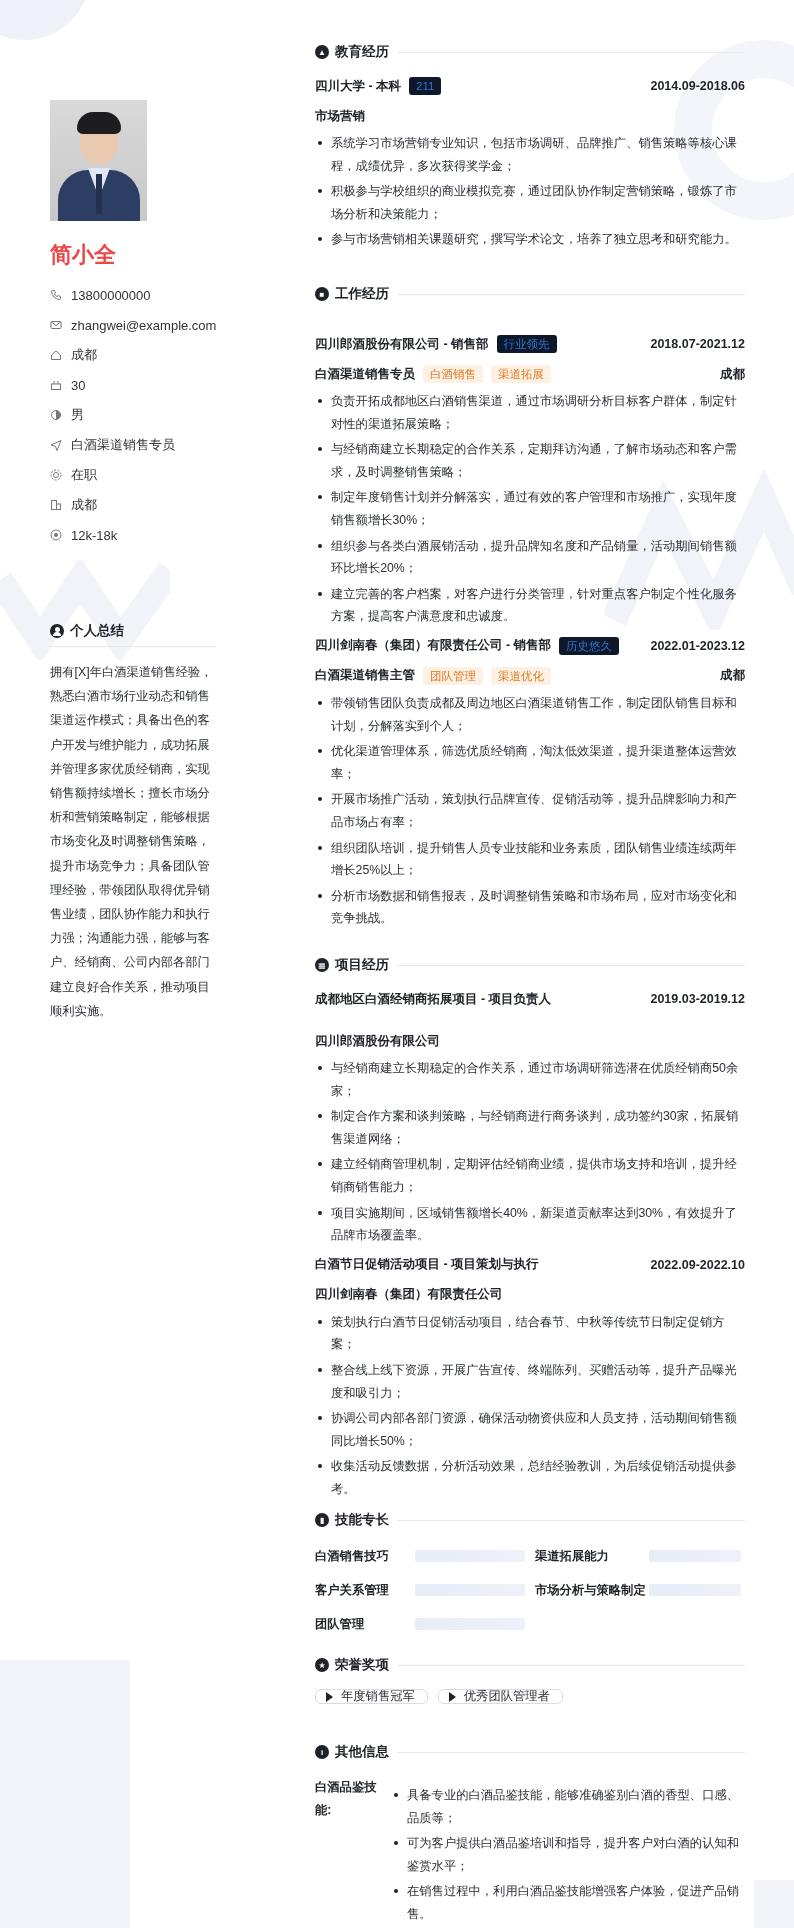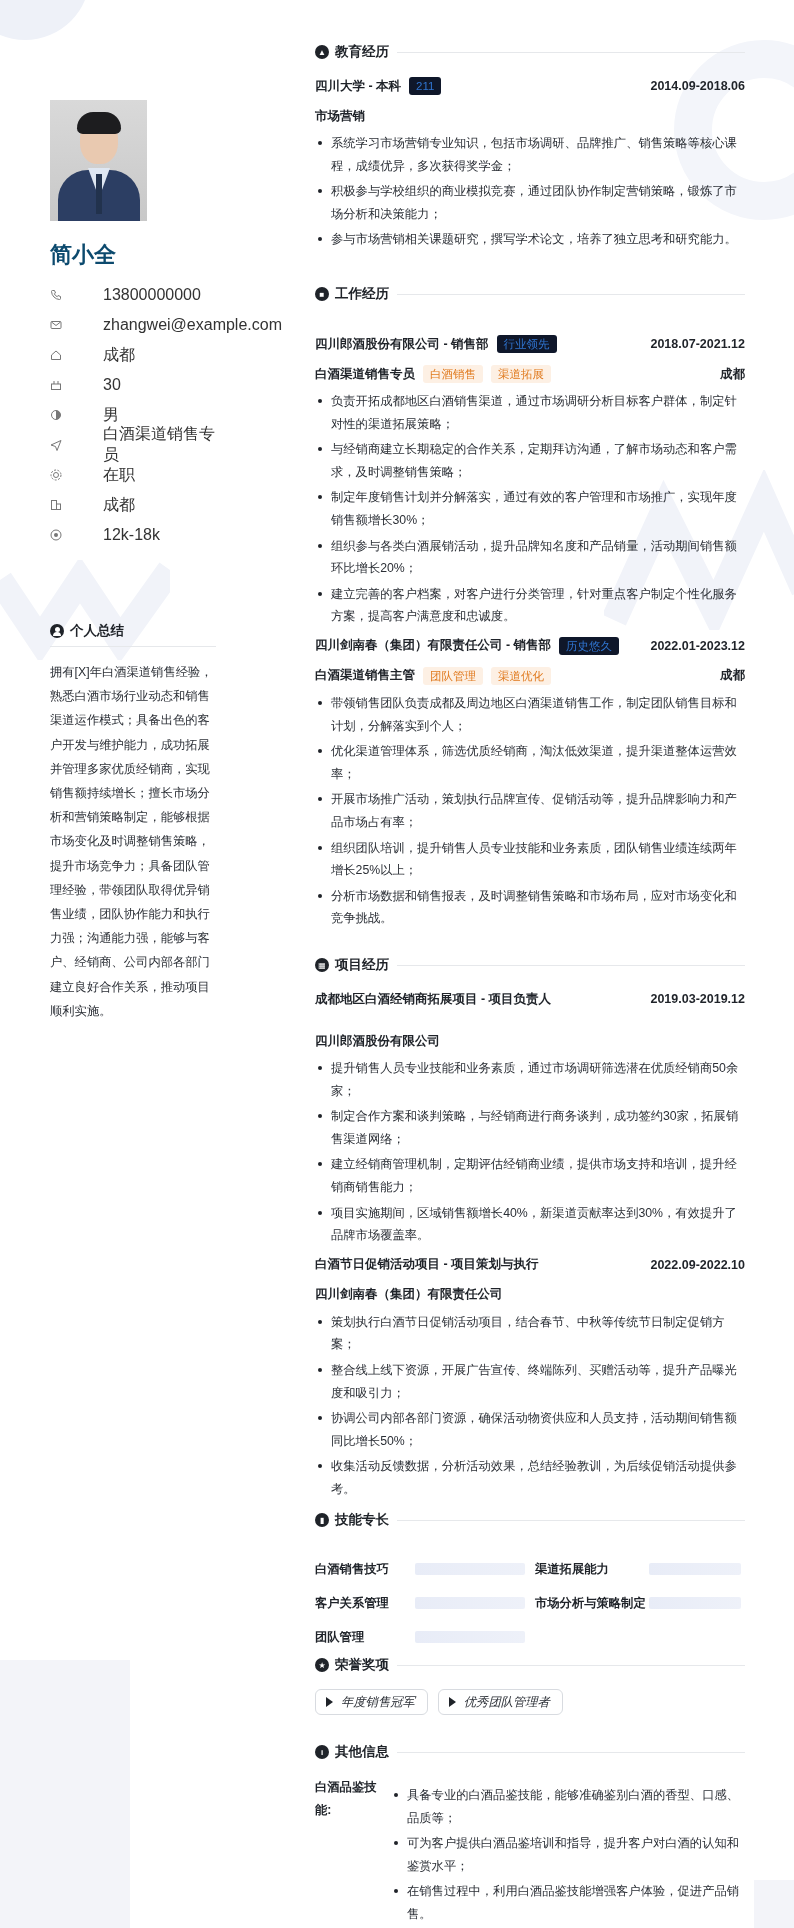--- a/index.html
+++ b/index.html
@@ -14,23 +14,23 @@
   .bg-zig-right { right: 0; top: 470px; width: 190px; height: 160px; }
   .bg-block-bl { left: 0; top: 1660px; width: 130px; height: 268px; background: #f3f4f9; }
   .bg-block-br { right: 0; top: 1880px; width: 40px; height: 48px; background: #f3f4f9; }
   .photo { position: absolute; left: 50px; top: 100px; width: 97px; height: 121px; background: linear-gradient(180deg,#d9d9d9 0%,#c8c8c8 100%); overflow: hidden; }
   .photo .head { position: absolute; left: 30px; top: 18px; width: 38px; height: 46px; border-radius: 45% 45% 45% 45%; background: #e9c9b0; }
   .photo .hair { position: absolute; left: 27px; top: 12px; width: 44px; height: 22px; border-radius: 22px 22px 8px 8px; background: #1d1d1f; }
   .photo .body { position: absolute; left: 8px; top: 70px; width: 82px; height: 60px; border-radius: 30px 30px 0 0; background: #2c3e63; }
   .photo .shirt { position: absolute; left: 38px; top: 68px; width: 22px; height: 30px; background: #dfe7f2; clip-path: polygon(0 0,100% 0,50% 100%); }
   .photo .tie { position: absolute; left: 46px; top: 74px; width: 6px; height: 40px; background: #22324d; }
 
-  .name { position: absolute; left: 50px; top: 240px; font-size: 22px; font-weight: 700; color: #0c4a6e; }
+  .name { position: absolute; left: 50px; top: 240px; font-size: 22px; font-weight: 700; color: #ef4444; }
   .info-list { position: absolute; left: 50px; top: 280px; width: 180px; }
-  .info-item { display: flex; align-items: center; height: 30px; font-size: 16px; color: #333; gap: 32px; }
+  .info-item { display: flex; align-items: center; height: 30px; font-size: 13px; color: #333; }
   .info-item .ico { width: 12px; height: 12px; margin-right: 9px; display: inline-flex; align-items: center; justify-content: center; color: #777; }
   .info-item svg { width: 12px; height: 12px; }
 
   .summary-title { position: absolute; left: 50px; top: 622px; width: 166px; display: flex; align-items: center; font-size: 13.5px; font-weight: 700; padding-bottom: 6px; border-bottom: 1px solid #e6e8eb; }
   .summary-title .ico { width: 14px; height: 14px; border-radius: 50%; background: #1f2329; margin-right: 6px; position: relative; }
   .summary-title .ico::before { content: ""; position: absolute; left: 4.5px; top: 2.5px; width: 5px; height: 5px; border-radius: 50%; background: #fff; }
   .summary-title .ico::after { content: ""; position: absolute; left: 3px; top: 8px; width: 8px; height: 4px; border-radius: 4px 4px 0 0; background: #fff; }
   .summary-text { position: absolute; left: 50px; top: 660px; width: 168px; font-size: 12.3px; line-height: 24.2px; color: #2b2f36; word-break: break-all; }
   .section { position: absolute; left: 315px; width: 430px; }
   .sec-head { display: flex; align-items: center; height: 24px; font-size: 13.5px; font-weight: 700; color: #1f2329; }
@@ -40,29 +40,29 @@
   .row { display: flex; align-items: center; justify-content: space-between; height: 24px; font-size: 12.5px; font-weight: 700; color: #1f2329; }
   .row .l { display: flex; align-items: center; }
   .tag { display: inline-block; font-size: 11.5px; font-weight: 400; padding: 1px 7px; border-radius: 3px; margin-left: 8px; line-height: 16px; }
   .tag.blue { background: #0f172a; color: #2f74d0; }
   .tag.orange { background: #fdf0e4; color: #e07a1f; }
 
   ul.bul { list-style: none; margin-top: 4px; }
   ul.bul li { position: relative; padding-left: 16px; font-size: 12.3px; line-height: 22.6px; color: #2b2f36; margin-bottom: 3px; }
   ul.bul li::before { content: ""; position: absolute; left: 3px; top: 9px; width: 4px; height: 4px; border-radius: 50%; background: #1f2329; }
 
-  .skills { display: grid; grid-template-columns: 220px 210px; row-gap: 10px; margin-top: 25px; }
+  .skills { display: grid; grid-template-columns: 220px 210px; row-gap: 10px; margin-top: 12px; }
   .skill { display: flex; align-items: center; height: 24px; }
   .skill .lbl { font-size: 12.3px; font-weight: 700; width: 100px; }
   .skill .bar { width: 110px; height: 12px; background: linear-gradient(90deg,#e8ecf7,#eef1f9); border-radius: 2px; }
   .skills .skill:nth-child(even) .lbl { width: 114px; }
   .skills .skill:nth-child(even) .bar { width: 92px; }
 
   .awards { display: flex; gap: 10px; margin-top: 12px; }
-  .award { display: inline-flex; align-items: center; height: 26px; padding: 0 12px 0 10px; border: 1px solid #d8dbe0; border-radius: 6px; font-size: 12.3px; color: #2b2f36; background: #fff; font-style: italic; }
+  .award { display: inline-flex; align-items: center; height: 15px; padding: 0 12px 0 10px; border: 1px solid #d8dbe0; border-radius: 6px; font-size: 12.3px; color: #2b2f36; background: #fff; }
   .award .tri { width: 0; height: 0; border-left: 7px solid #1f2329; border-top: 5px solid transparent; border-bottom: 5px solid transparent; margin-right: 8px; }
 
   .other { display: flex; margin-top: 12px; justify-content: space-between; }
   .other .k { font-size: 12.3px; font-weight: 700; width: 76px; line-height: 22.6px; }
   .other ul.bul { margin-top: 8px; flex: 1; }
 </style>
 </head>
 <body>
 
 <div class="bg-shape bg-circle-tl"></div>
@@ -258,21 +258,21 @@
   </div>
 
   <div class="row" style="margin-top:10px">
     <span>成都地区白酒经销商拓展项目 - 项目负责人</span>
     <span>2019.03-2019.12</span>
   </div>
   <div class="row" style="margin-top:18px">
     <span>四川郎酒股份有限公司</span>
   </div>
   <ul class="bul">
-    <li>提升销售人员专业技能和业务素质，通过市场调研筛选潜在优质经销商50余家；</li>
+    <li>与经销商建立长期稳定的合作关系，通过市场调研筛选潜在优质经销商50余家；</li>
     <li>制定合作方案和谈判策略，与经销商进行商务谈判，成功签约30家，拓展销售渠道网络；</li>
     <li>建立经销商管理机制，定期评估经销商业绩，提供市场支持和培训，提升经销商销售能力；</li>
     <li>项目实施期间，区域销售额增长40%，新渠道贡献率达到30%，有效提升了品牌市场覆盖率。</li>
   </ul>
 
   <div class="row" style="margin-top:6px">
     <span>白酒节日促销活动项目 - 项目策划与执行</span>
     <span>2022.09-2022.10</span>
   </div>
   <div class="row" style="margin-top:6px">

